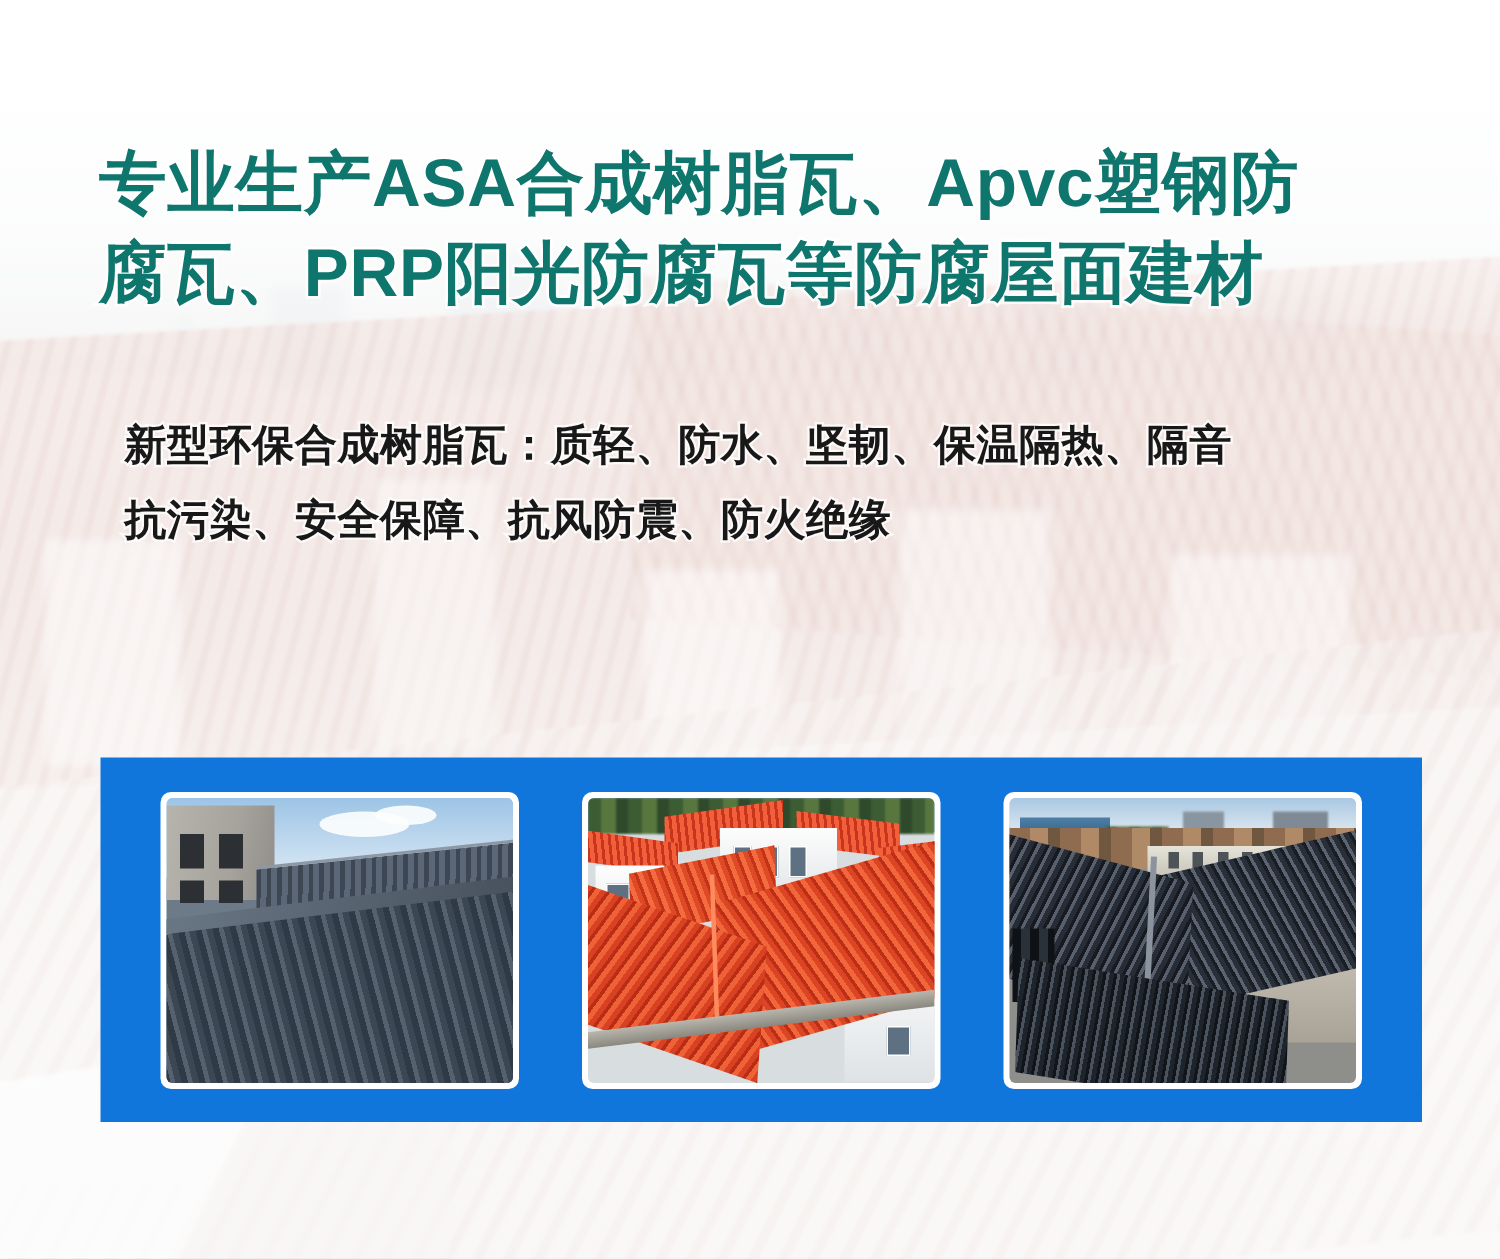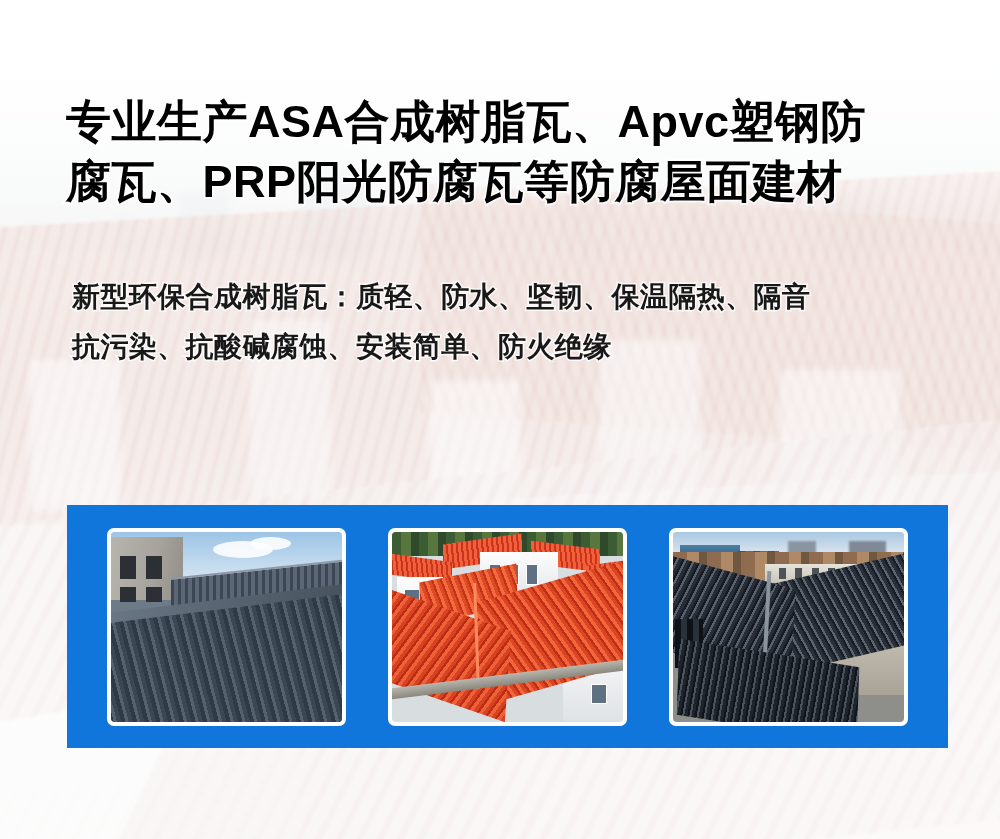--- a/index.html
+++ b/index.html
@@ -147,39 +147,39 @@
   .content { position: relative; z-index: 5; }
 
   .headline {
     position: absolute;
     left: 66px; top: 92px;
     width: 890px;
     font-size: 45px;
     font-weight: 700;
     line-height: 60px;
     letter-spacing: .5px;
-    color: #000000;
+    color: #0f766e;
     -webkit-text-stroke: 3.5px rgba(255,255,255,.82);
     paint-order: stroke fill;
     white-space: pre-line;
   }
 
   .subhead {
     position: absolute;
     left: 72px; top: 272px;
     width: 880px;
     font-size: 28px;
     font-weight: 700;
     line-height: 50px;
     letter-spacing: .4px;
     color: #181818;
     -webkit-text-stroke: 3px rgba(255,255,255,.78);
     paint-order: stroke fill;
   }
-  .subhead .ln { display: block; white-space: nowrap; }
+  .subhead .ln { display: block; white-space: nowrap; margin-left: 11px; }
 
   
   .photo-panel {
     position: absolute;
     left: 67px; top: 505px;
     width: 881px; height: 243px;
     background: #1176db;
     z-index: 6;
     display: flex;
     align-items: center;
@@ -338,21 +338,21 @@
     <div class="bg-veil"></div>
   </div>
 
   <div class="content">
 
     <h1 class="headline">专业生产ASA合成树脂瓦、Apvc塑钢防
 腐瓦、PRP阳光防腐瓦等防腐屋面建材</h1>
 
     <div class="subhead">
       <span class="ln">新型环保合成树脂瓦：质轻、防水、坚韧、保温隔热、隔音</span>
-      <span class="ln">抗污染、抗酸碱腐蚀、安装简单、防火绝缘</span>
+      <span class="ln">抗污染、安全保障、抗风防震、防火绝缘</span>
     </div>
 
     <div class="photo-panel">
 
       <div class="photo-frame">
         <div class="photo ph1">
           <div class="sky"></div>
           <div class="cloud c1"></div>
           <div class="cloud c2"></div>
           <div class="bldgL"></div>

